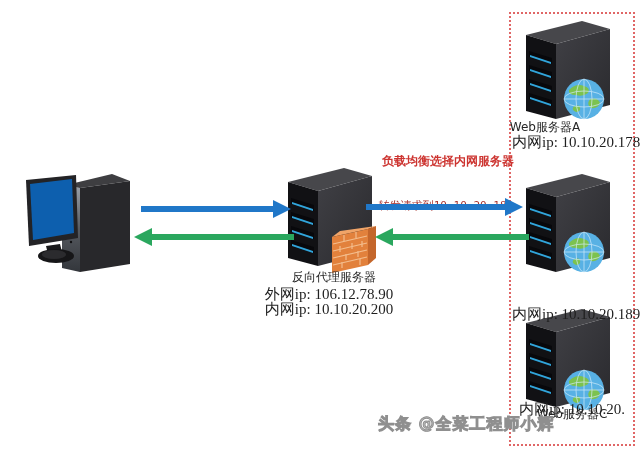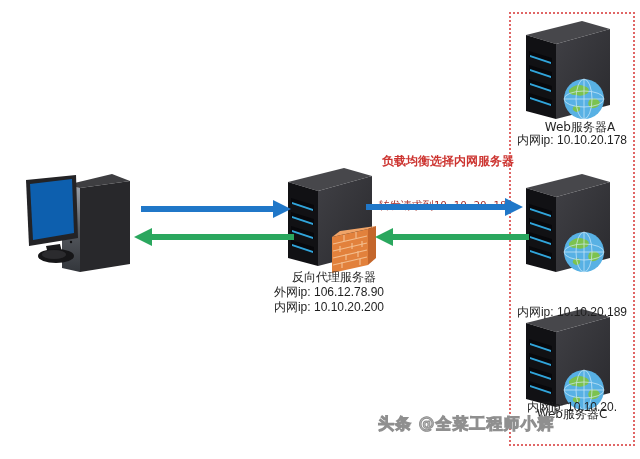--- a/index.html
+++ b/index.html
@@ -1,20 +1,20 @@
 <!DOCTYPE html>
 <html><head>
 <meta charset="utf-8">
 <style>
   html,body{margin:0;padding:0;background:#fff;}
   #stage{position:relative;width:640px;height:459px;background:#ffffff;overflow:hidden;
          font-family:"DejaVu Sans",sans-serif;}
   .lbl{position:absolute;text-align:center;color:#2b2b2b;z-index:3;white-space:nowrap;line-height:1.15;}
   .name{font-size:12px;color:#262626;}
-  .ip{font-size:12px;font-family:Liberation Sans, sans-serif;color:#1f1f1f;}
+  .ip{font-size:15px;font-family:Liberation Serif, serif;color:#1f1f1f;}
   .red{color:#cd3531;font-weight:600;font-size:12px;}
   .fwd{color:#a9332e;font-size:11px;z-index:1;font-family:"DejaVu Sans Mono","DejaVu Sans",monospace;}
   #cluster-box{position:absolute;box-sizing:border-box;left:509px;top:12px;width:126px;height:434px;
                border:2px dotted #e06666;z-index:0;}
   #gfx{position:absolute;left:0;top:0;z-index:2;}
   #watermark{position:absolute;left:378px;top:414px;width:262px;z-index:6;text-align:left;
              font-size:16px;font-weight:bold;letter-spacing:1px;color:#c3c3c3;
              -webkit-text-stroke:1px #8f8f8f;white-space:nowrap;}
 </style>
 </head>
@@ -135,21 +135,21 @@
     </g>
   </svg>
 
 
   <div class="lbl name" style="left:264px;top:271px;width:140px;text-align:center;">反向代理服务器</div>
   <div class="lbl ip" style="left:244px;top:286px;width:170px;">外网ip: 106.12.78.90</div>
   <div class="lbl ip" style="left:244px;top:301px;width:170px;">内网ip: 10.10.20.200</div>
 
   <div class="lbl red" style="left:376px;top:155px;width:144px;">负载均衡选择内网服务器</div>
 
-  <div class="lbl name" style="left:535px;top:121px;width:90px;">Web服务器A</div>
+  <div class="lbl name" style="left:500px;top:121px;width:90px;">Web服务器A</div>
   <div class="lbl ip" style="left:512px;top:134px;width:120px;">内网ip: 10.10.20.178</div>
 
   <div class="lbl ip" style="left:512px;top:284px;width:120px;margin-top:22px;">内网ip: 10.10.20.189</div>
 
   <div class="lbl name" style="left:527px;top:408px;width:90px;">Web服务器C</div>
   <div class="lbl ip" style="left:512px;top:401px;width:120px;">内网ip: 10.10.20.</div>
 
   <div id="watermark">头条 @全菜工程师小辉</div>
 </div>
 

